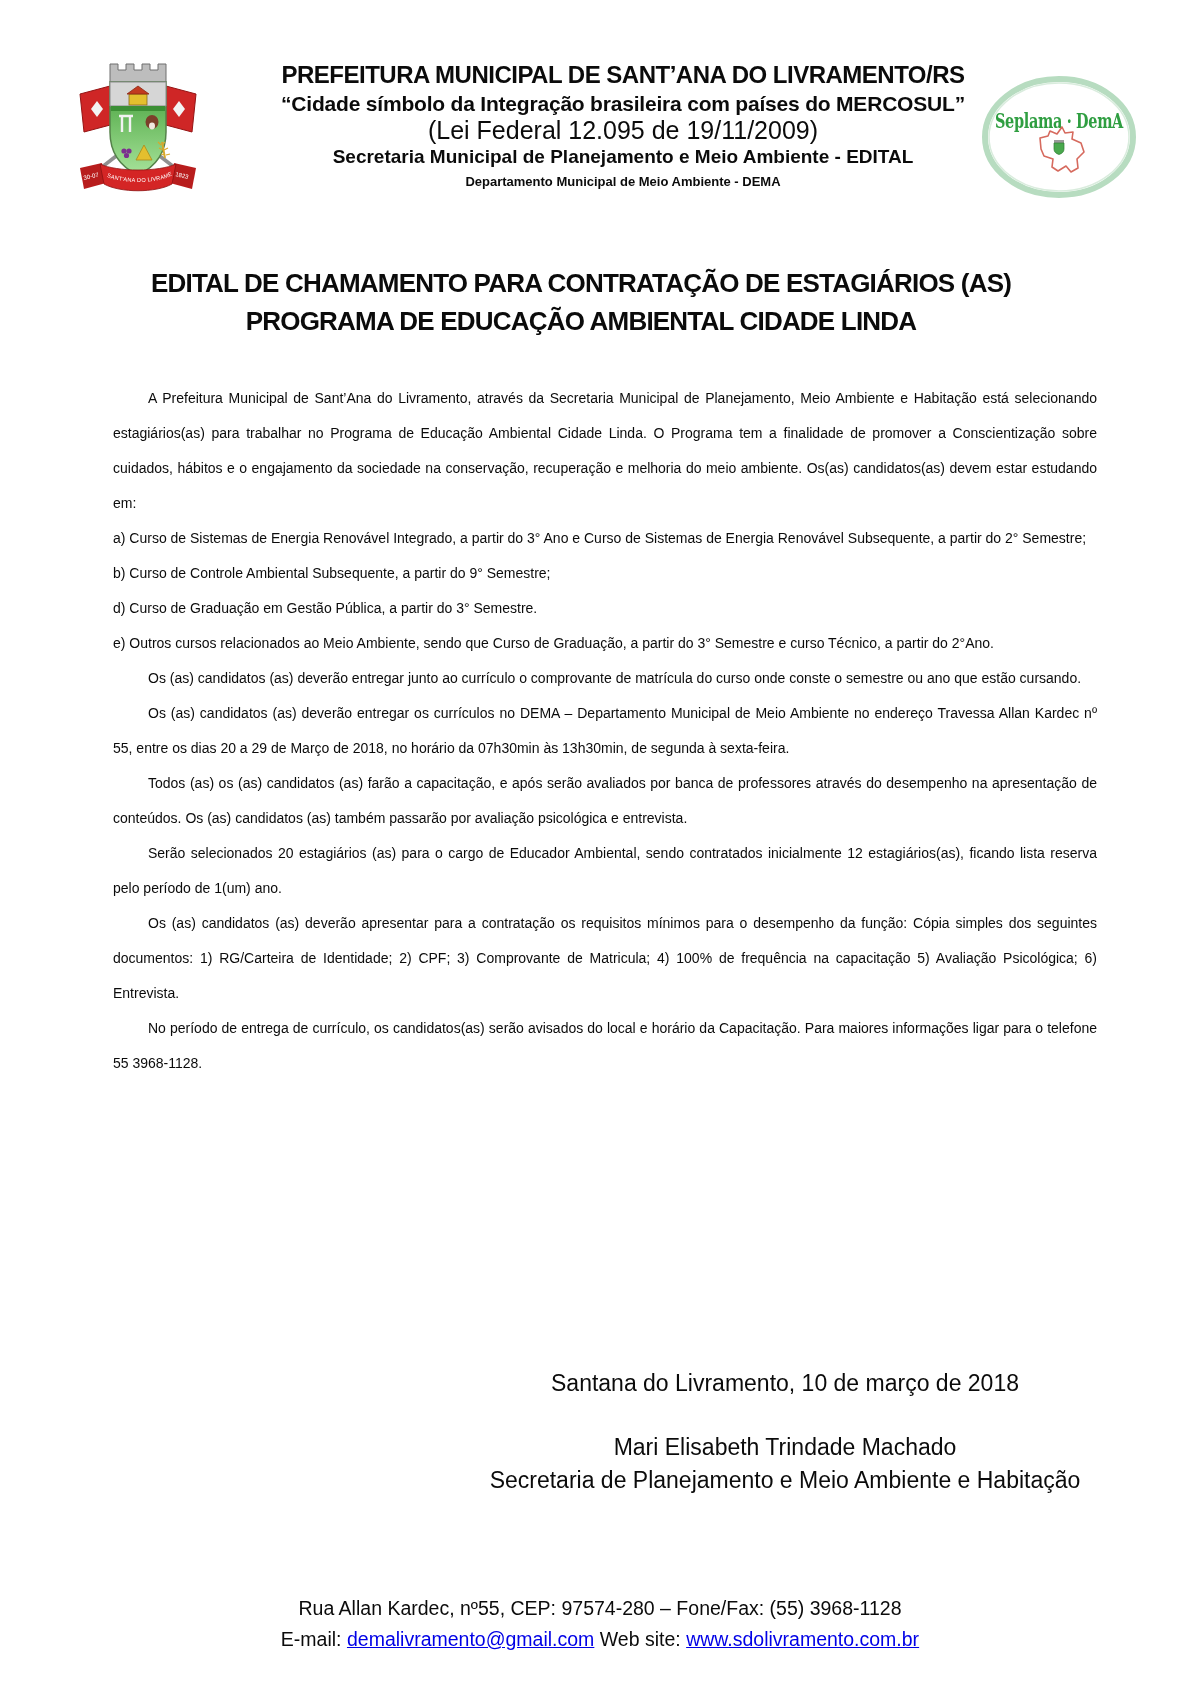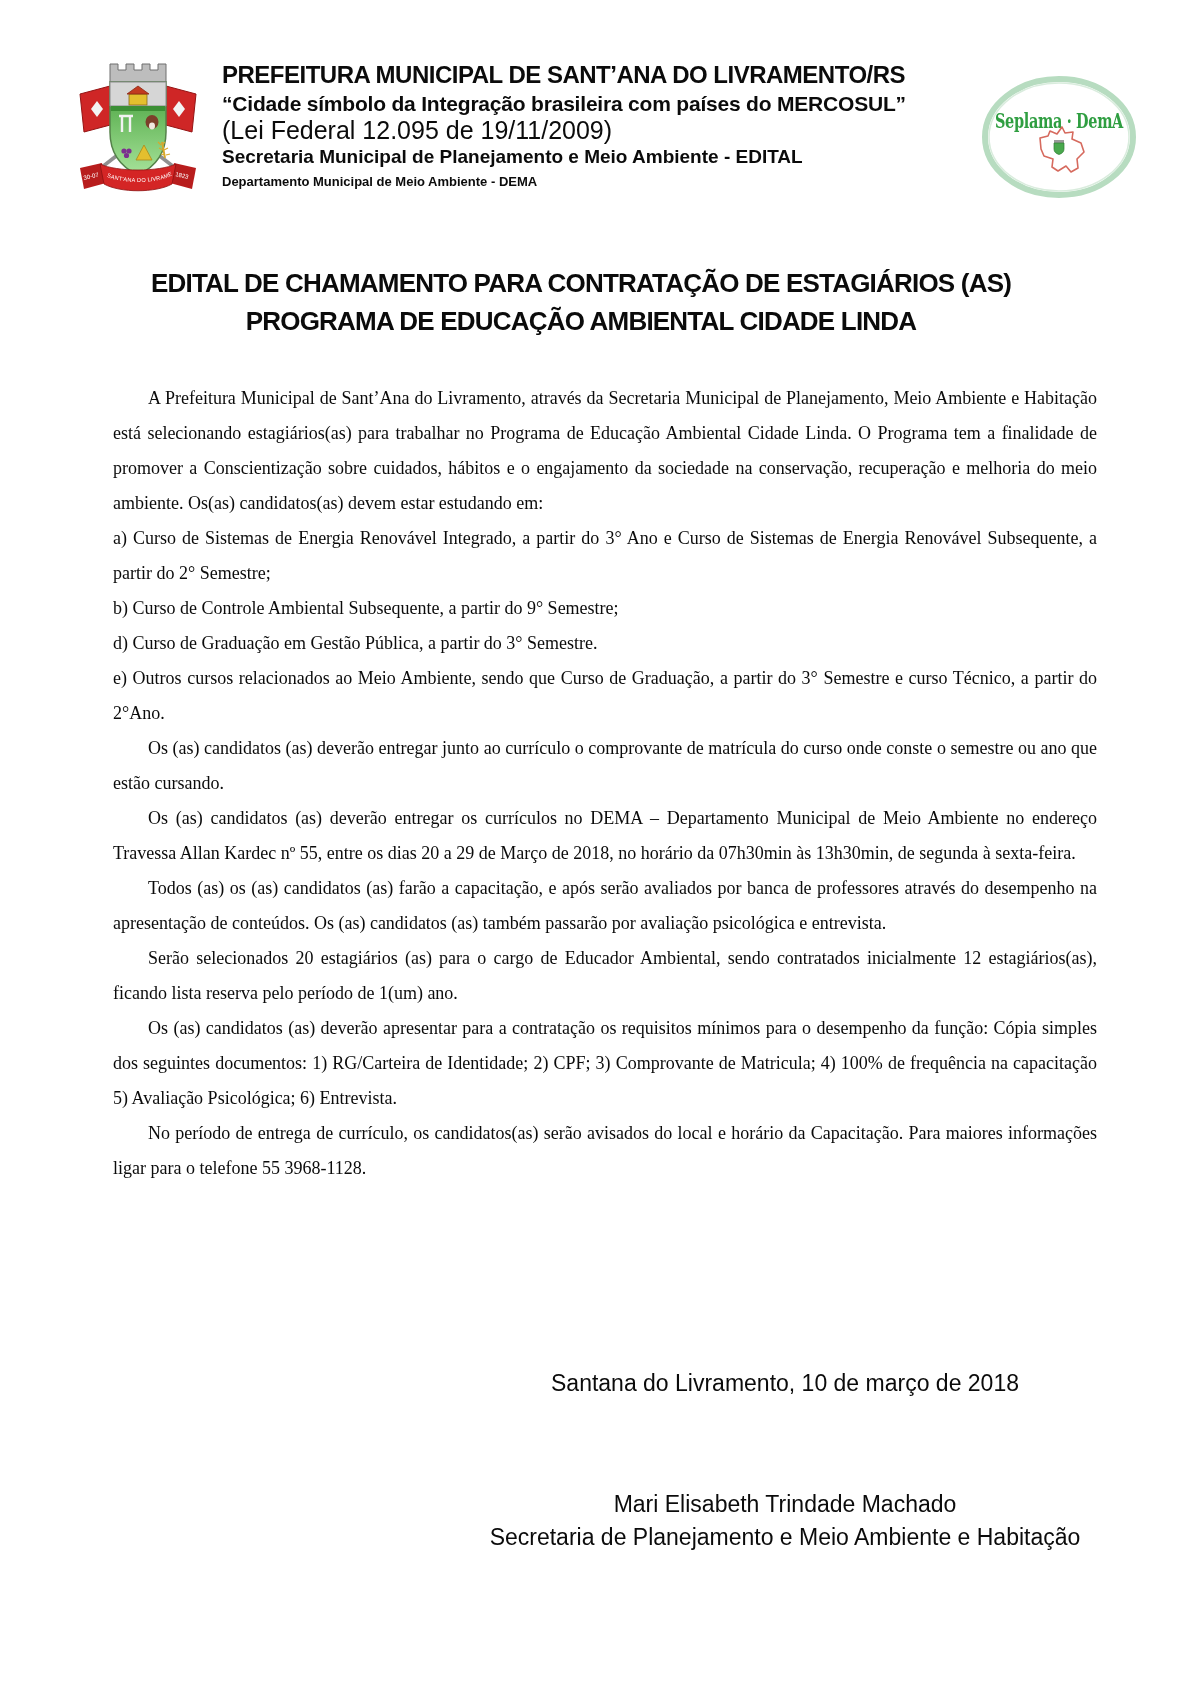--- a/index.html
+++ b/index.html
@@ -6,44 +6,44 @@
   .page {
     position:relative; width:1200px; height:1697px; margin:0 auto;
     background:#ffffff; color:#0b0b0b; overflow:hidden;
     font-family:"Liberation Sans", sans-serif;
   }
 
   
   .header { position:absolute; top:50px; left:0; width:100%; height:160px; }
   .crest   { position:absolute; left:72px;  top:2px; }
   .seplama { position:absolute; left:980px; top:24px; }
-  .header-text { position:absolute; left:222px; top:10px; width:742px; }
+  .header-text { position:absolute; left:252px; top:10px; width:742px; text-align:center; }
   .ht1 { font-size:24px; font-weight:bold; letter-spacing:-0.5px; line-height:30px; }
   .ht2 { font-size:21px; font-weight:bold; letter-spacing:-0.2px; line-height:27px; }
   .ht3 { font-size:25px; font-weight:normal; line-height:27px; }
   .ht4 { font-size:19px; font-weight:bold; line-height:25px; }
   .ht5 { font-size:13px; font-weight:bold; line-height:25px; }
 
   
   .titles { position:absolute; top:268px; left:0; width:1162px; text-align:center; }
   .doc-title    { font-size:26px; font-weight:bold; letter-spacing:-0.8px; line-height:30px; }
   .doc-subtitle { font-size:26px; font-weight:bold; letter-spacing:-0.8px; line-height:30px; margin-top:8px; }
 
   
   .bodytext {
     position:absolute; top:381px; left:113px; width:984px;
-    font-size:18px; line-height:35px; text-align:justify;font-family:Liberation Serif, serif;
+    font-size:14px; line-height:35px; text-align:justify;
   }
   .bodytext p { margin:0; }
   .bodytext p.ind { text-indent:35px; }
 
   
   .closing { position:absolute; top:1366px; left:370px; width:830px; text-align:center; }
   .dateline { font-size:23px; line-height:34px; }
-  .sigblock { margin-top:88px; }
+  .sigblock { margin-top:31px; }
   .sig-name { font-size:23px; line-height:33px; }
   .sig-role { font-size:23px; line-height:33px; }
 
   
   .footer { position:absolute; top:1593px; left:0; width:100%; text-align:center;
             font-size:19.5px; line-height:31px; }
   .footer a { color:#0000e6; text-decoration:underline; }
 </style>
 </head>
 <body>
@@ -140,14 +140,23 @@
   </div>
 
   <div class="closing">
     <div class="dateline">Santana do Livramento, 10 de março de 2018</div>
     <div class="sigblock">
       <div class="sig-name">Mari Elisabeth Trindade Machado</div>
       <div class="sig-role">Secretaria de Planejamento e Meio Ambiente e Habitação</div>
     </div>
   </div>
 
+  <div class="footer">
+    <div>Rua Allan Kardec, nº55, CEP: 97574-280 – Fone/Fax: (55) 3968-1128</div>
+    <div>
+      <span>E-mail:</span>
+      <a href="#">demalivramento@gmail.com</a>
+      <span>Web site:</span>
+      <a href="#">www.sdolivramento.com.br</a>
+    </div>
+  </div>
 
 </div>
 
 </body></html>

